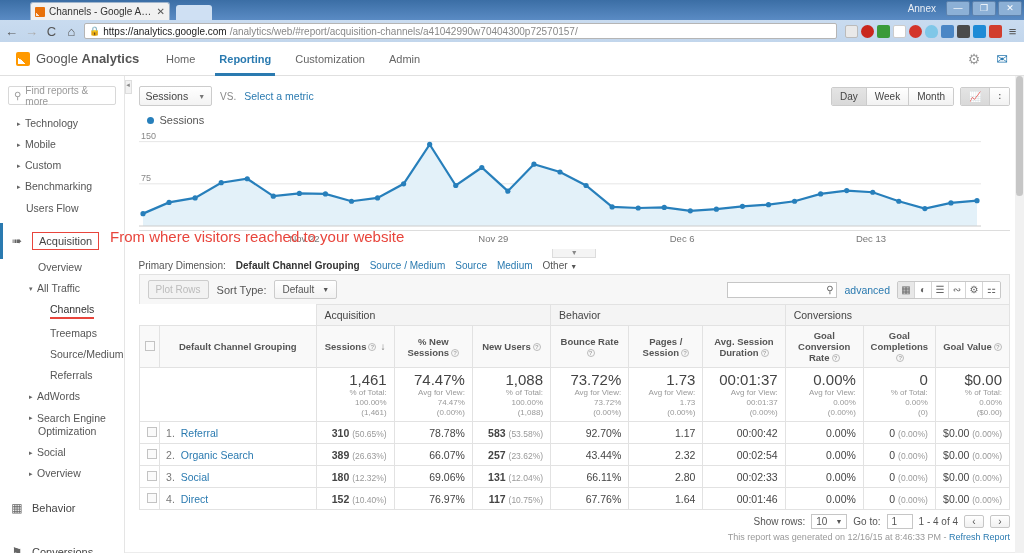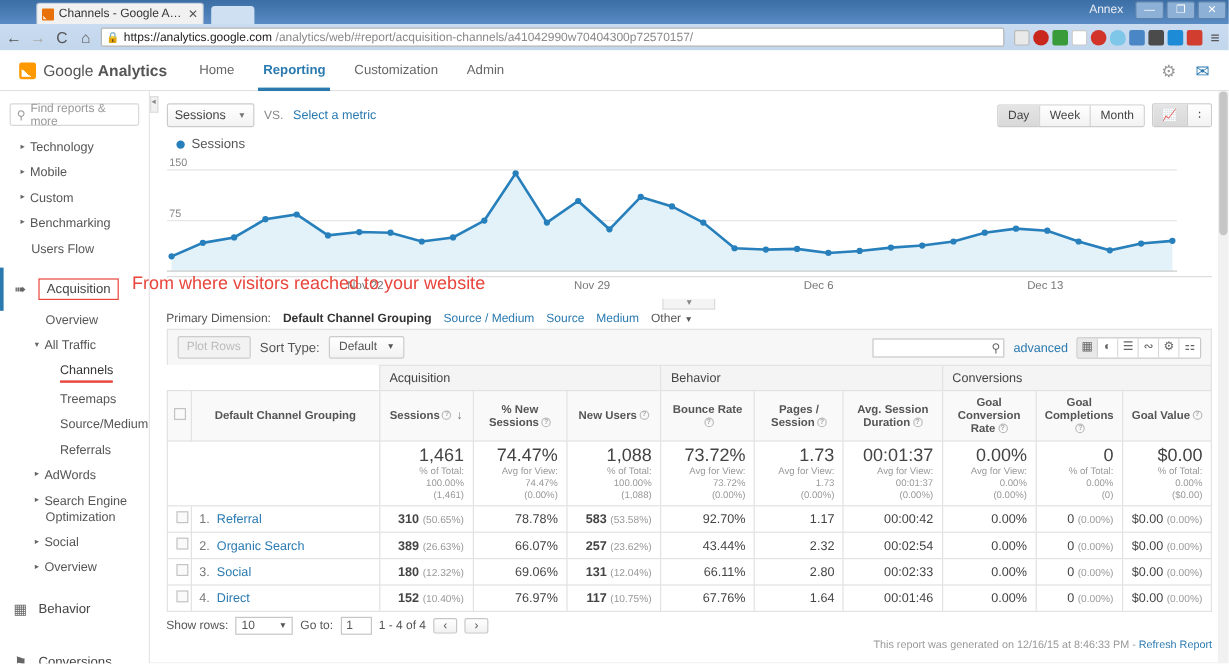--- a/index.html
+++ b/index.html
@@ -148,24 +148,24 @@
                background:#fff; }
   .tot-big { font-size:15px; color:#444; }
   .tot-sub { font-size:8px; color:#999; line-height:1.25; }
   .drow td { height:22px; padding:2px 7px !important; text-align:right; color:#444; }
   .drow td.idx { text-align:left; color:#777; padding-left:6px !important; }
   .drow a { color:#2a7ab0; text-decoration:none; }
   .pct { color:#999; font-size:8.5px; }
   .bold { font-weight:bold; }
   .chk { width:10px; height:10px; border:1px solid #c3c3c3; background:#fafafa; display:inline-block; }
 
-  .pager { margin:4px 14px 0 14px; display:flex; align-items:center; 
+  .pager { margin:4px 14px 0 14px; display:flex; align-items:center; justify-content:flex-end;
            gap:6px; font-size:10px; color:#555; }
   .pager .mini { border:1px solid #c6c6c6; background:#fff; padding:1px 4px; display:inline-flex;
-                 gap:20px; align-items:center; }
+                 gap:8px; align-items:center; }
   .pager .nav { border:1px solid #c6c6c6; border-radius:2px; background:linear-gradient(#fff,#f1f1f1);
                 width:20px; text-align:center; color:#555; }
   .genline { margin:3px 14px 0 14px; text-align:right; font-size:9px; color:#999; }
   .genline a { color:#2a7ab0; text-decoration:none; }
   .footer { margin-top:10px; text-align:center; font-size:10px; color:#999;
             border-top:1px solid #ececec; padding-top:7px; }
   .scrollbar { position:absolute; right:0; top:0; width:9px; bottom:0; background:#f1f1f1; }
   .scrollbar .thumb { position:absolute; top:0; left:1px; width:7px; height:120px; background:#c6c6c6;
                       border-radius:4px; }
 </style>

